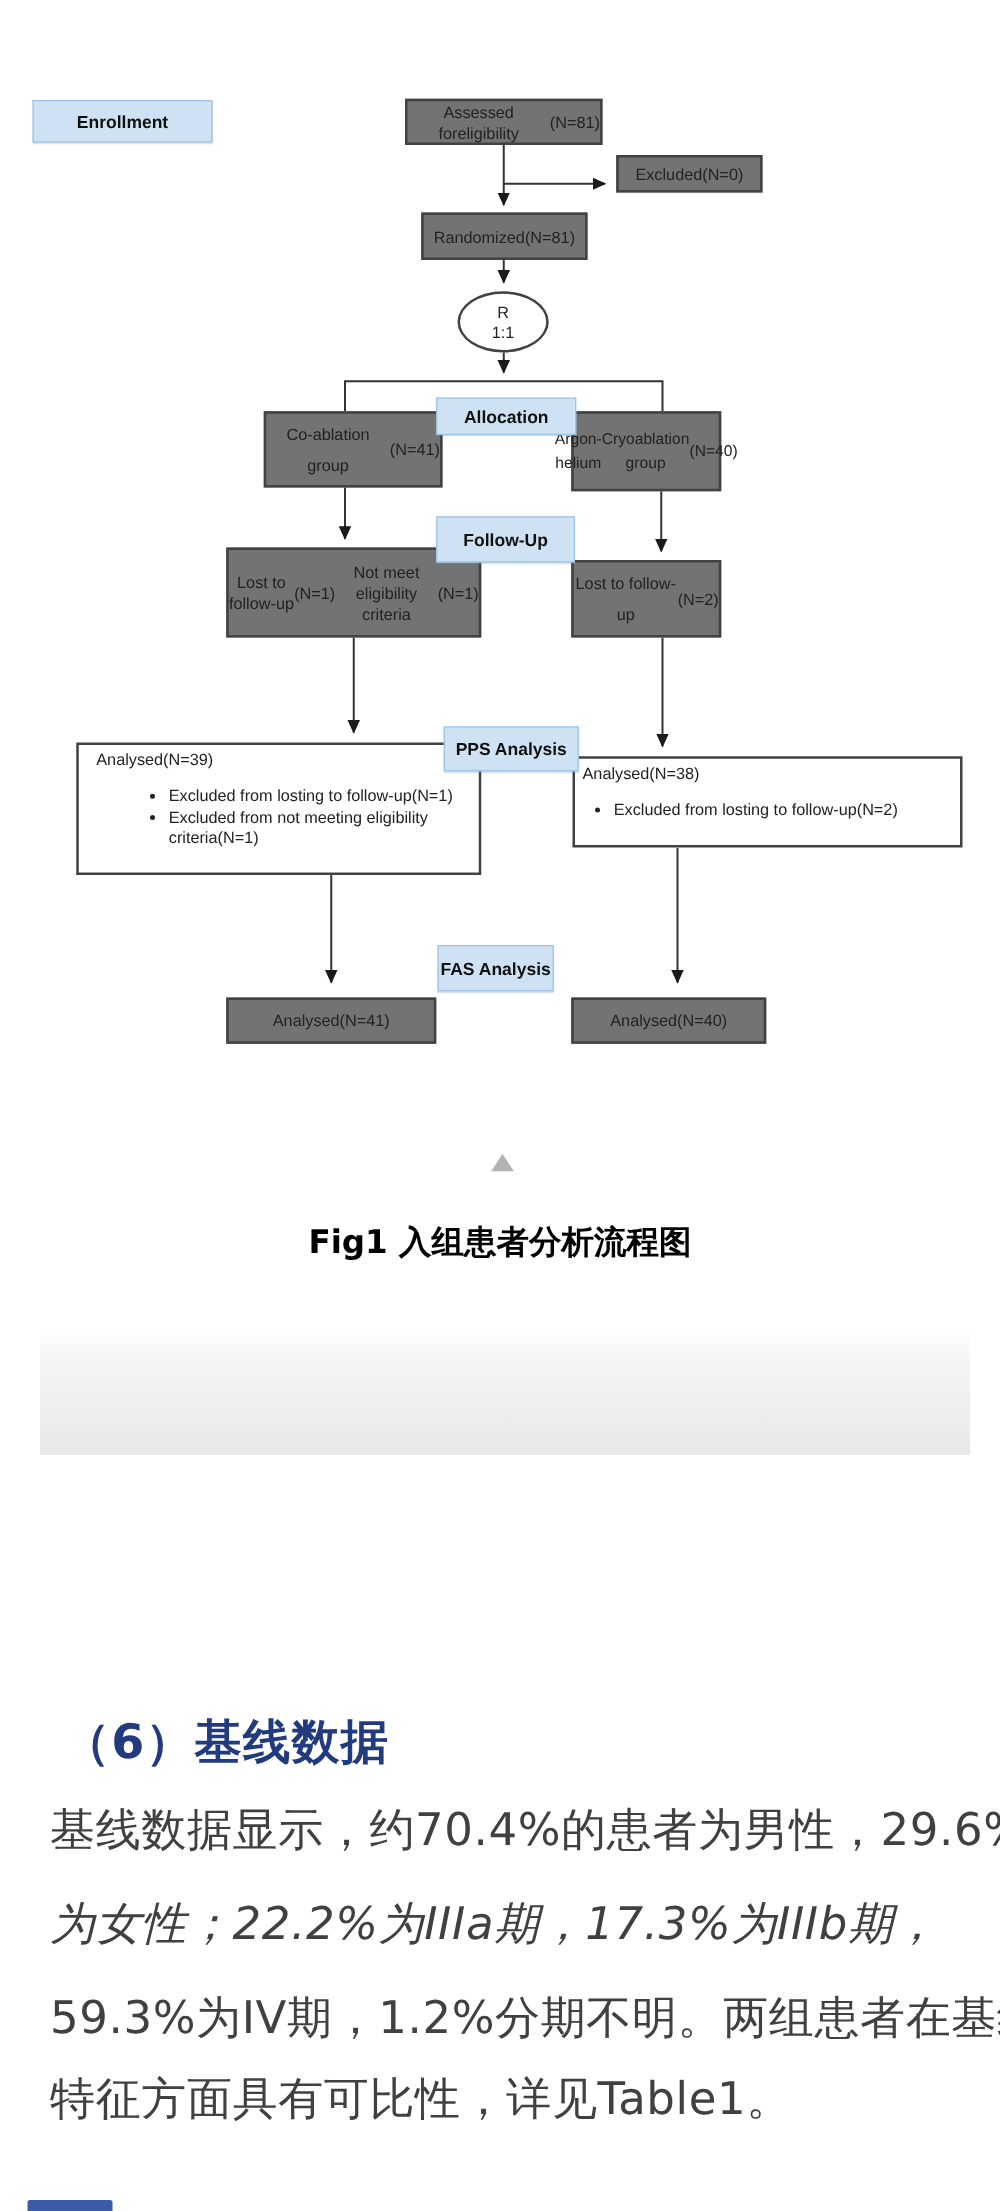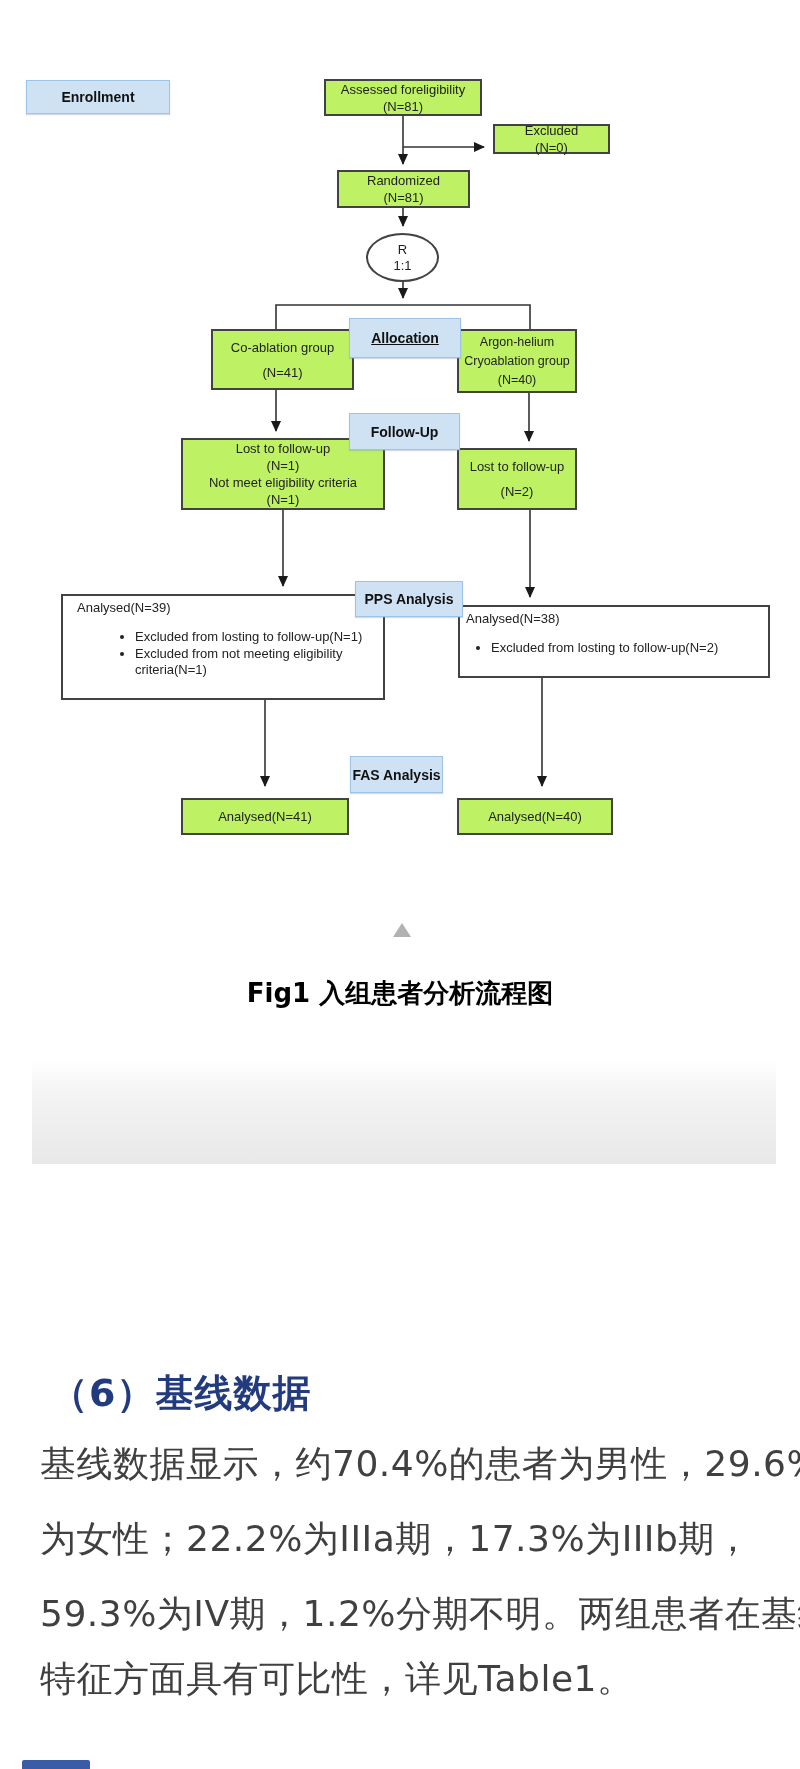--- a/index.html
+++ b/index.html
@@ -5,22 +5,22 @@
   * { margin:0; padding:0; box-sizing:border-box; }
   html,body { background:#ffffff; }
   .page {
     position:relative; width:800px; height:1769px; background:#ffffff;
     overflow:hidden; font-family:"Liberation Sans", sans-serif;
   }
   
   .flowchart { position:absolute; left:0; top:0; width:800px; height:860px; }
   .connectors { position:absolute; left:0; top:0; z-index:1; }
   .box {
-    position:absolute; background:#bef264; border:2px solid #424242;
-    display:flex; flex-direction:column; justify-content:center; align-items:center;
+    position:absolute; background:#737373; border:2px solid #424242;
+    display:flex; flex-direction:row; justify-content:center; align-items:center;
     font-size:13px; color:#222; text-align:center; z-index:2; line-height:17px;
   }
   .tag {
     position:absolute; background:#cfe2f3; border:1px solid #9dc3e6;
     display:flex; justify-content:center; align-items:center;
     font-weight:bold; font-size:14px; color:#111; z-index:3;
     box-shadow:0 1px 1px rgba(120,150,190,.35);
   }
   .ellipse {
     position:absolute; background:#fff; border:2px solid #424242; border-radius:50%;
@@ -114,21 +114,21 @@
       <div>Co-ablation group</div>
       <div>(N=41)</div>
     </div>
 
     <div class="box" style="left:457px; top:329px; width:120px; height:64px; line-height:19px; font-size:12.5px;">
       <div>Argon-helium</div>
       <div>Cryoablation group</div>
       <div>(N=40)</div>
     </div>
 
-    <div class="tag" style="left:349px; top:318px; width:112px; height:40px;text-decoration:underline;">Allocation</div>
+    <div class="tag" style="left:349px; top:318px; width:112px; height:30px;">Allocation</div>
 
     <div class="tag" style="left:349px; top:413px; width:111px; height:37px;">Follow-Up</div>
 
     <div class="box" style="left:181px; top:438px; width:204px; height:72px;">
       <div>Lost to follow-up</div>
       <div>(N=1)</div>
       <div>Not meet eligibility criteria</div>
       <div>(N=1)</div>
     </div>
 
@@ -163,19 +163,19 @@
 
   <div class="collapse-triangle"></div>
 
   <div class="fig-caption">Fig1 入组患者分析流程图</div>
 
   <div class="gray-band"></div>
 
   <h2 class="section-heading">（6）基线数据</h2>
 
   <div class="para-line" style="top:1440px;">基线数据显示，约70.4%的患者为男性，29.6%</div>
-  <div class="para-line" style="top:1515px;">为女性；22.2%为IIIa期，17.3%为IIIb期，</div>
+  <div class="para-line" style="top:1515px;font-style:italic;">为女性；22.2%为IIIa期，17.3%为IIIb期，</div>
   <div class="para-line" style="top:1590px;">59.3%为IV期，1.2%分期不明。两组患者在基线</div>
   <div class="para-line" style="top:1655px;">特征方面具有可比性，详见Table1。</div>
 
   <div class="bottom-tag"></div>
 
 </div>
 
 </body></html>

